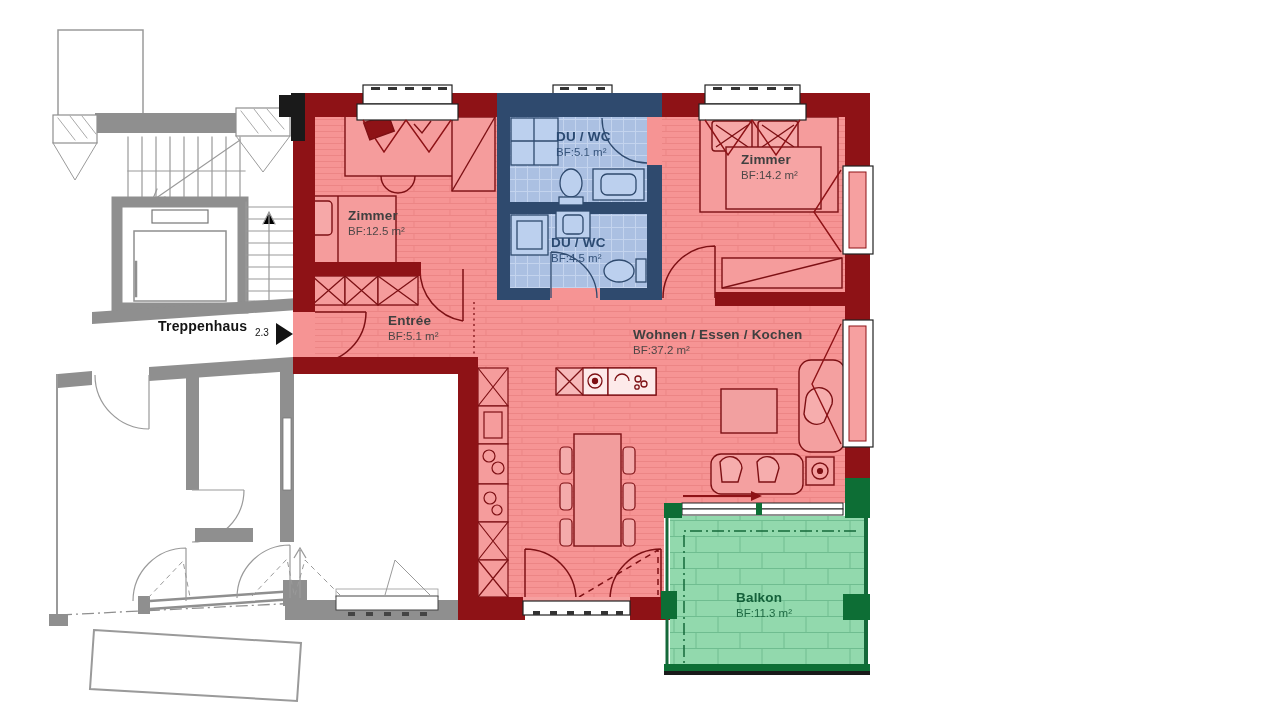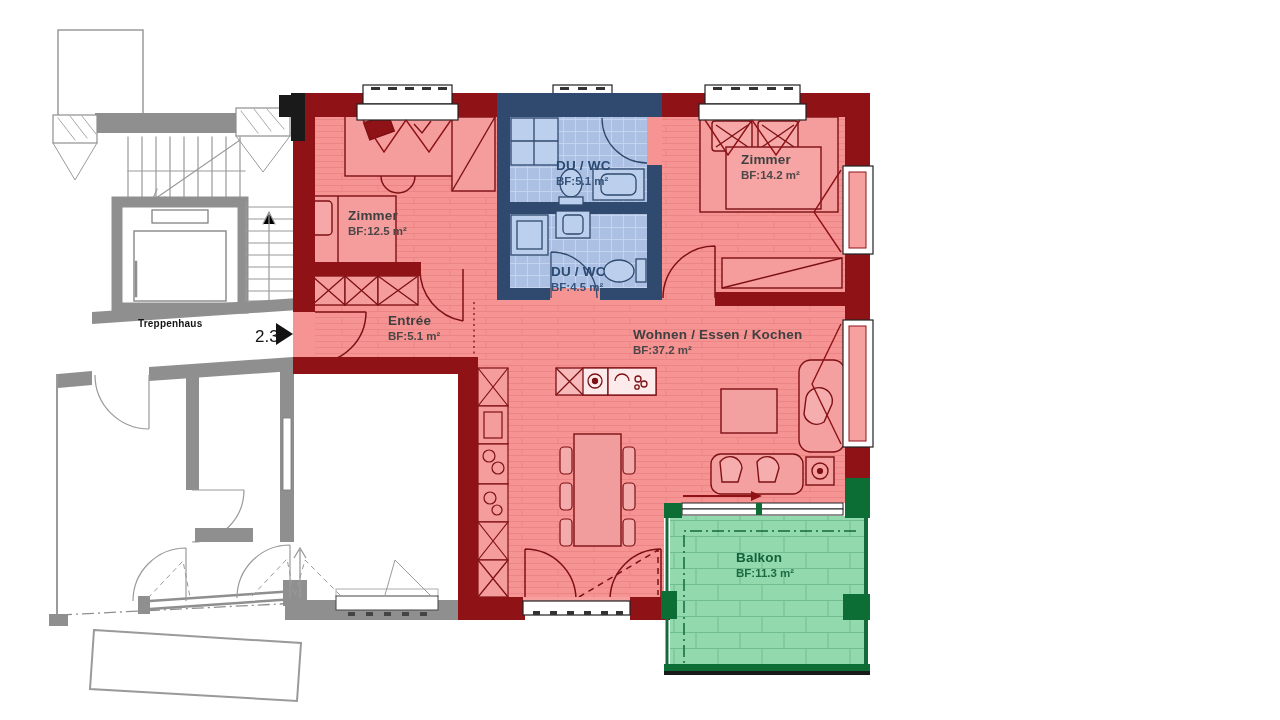--- a/index.html
+++ b/index.html
@@ -1,27 +1,27 @@
 <!DOCTYPE html>
 <html><head>
 <meta charset="utf-8">
 <style>
   html,body{margin:0;padding:0;background:#fff;}
   #stage{position:relative;width:1280px;height:720px;background:#ffffff;overflow:hidden;
          font-family:"Liberation Sans",sans-serif;}
   #plan-svg{position:absolute;left:0;top:0;}
   .lbl{position:absolute;white-space:nowrap;line-height:1.15;}
   .lbl .name{font-weight:700;font-size:13.5px;letter-spacing:.2px;display:block;}
-  .lbl .area{font-weight:700;font-size:11.5px;opacity:.92;display:block;margin-top:1px;}
+  .lbl .area{font-weight:400;font-size:11.5px;opacity:.92;display:block;margin-top:1px;}
   .red-t{color:#404040;}
-  .blue-t{color:#2b4a72;margin-top:29px;}
+  .blue-t{color:#2b4a72;}
   .green-t{color:#14603a;}
   .black-t{color:#141414;}
-  #stair-label .name{font-size:10px;}
-  #unit-marker{position:absolute;left:255px;top:327px;font-size:17px;color:#141414;}
+  #stair-label .name{font-size:14px;margin-left:20px;}
+  #unit-marker{position:absolute;left:255px;top:327px;font-size:10px;color:#141414;}
   #unit-arrow{position:absolute;left:276px;top:323px;width:0;height:0;
     border-top:11px solid transparent;border-bottom:11px solid transparent;
     border-left:17px solid #121212;}
 </style>
 </head>
 <body>
 
 <div id="stage">
 
 <svg id="plan-svg" width="1280" height="720" viewBox="0 0 1280 720">
@@ -380,18 +380,18 @@
   <span class="area">BF:14.2 m²</span>
 </div>
 <div class="lbl red-t" style="left:388px;top:313px">
   <span class="name">Entrée</span>
   <span class="area">BF:5.1 m²</span>
 </div>
 <div class="lbl red-t" style="left:633px;top:327px">
   <span class="name">Wohnen / Essen / Kochen</span>
   <span class="area">BF:37.2 m²</span>
 </div>
-<div class="lbl green-t" style="left:736px;top:550px">
+<div class="lbl green-t" style="left:736px;top:590px">
   <span class="name">Balkon</span>
   <span class="area">BF:11.3 m²</span>
 </div>
 
 </div>
 
 </body></html>

